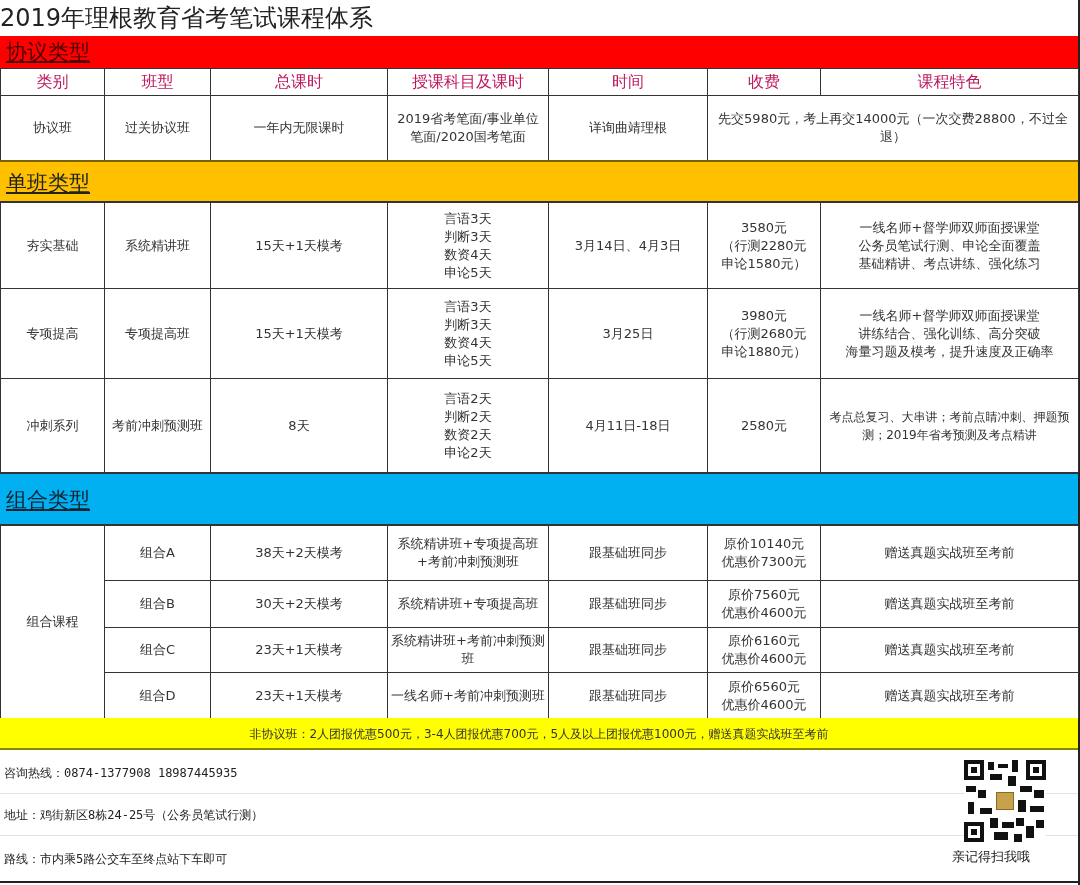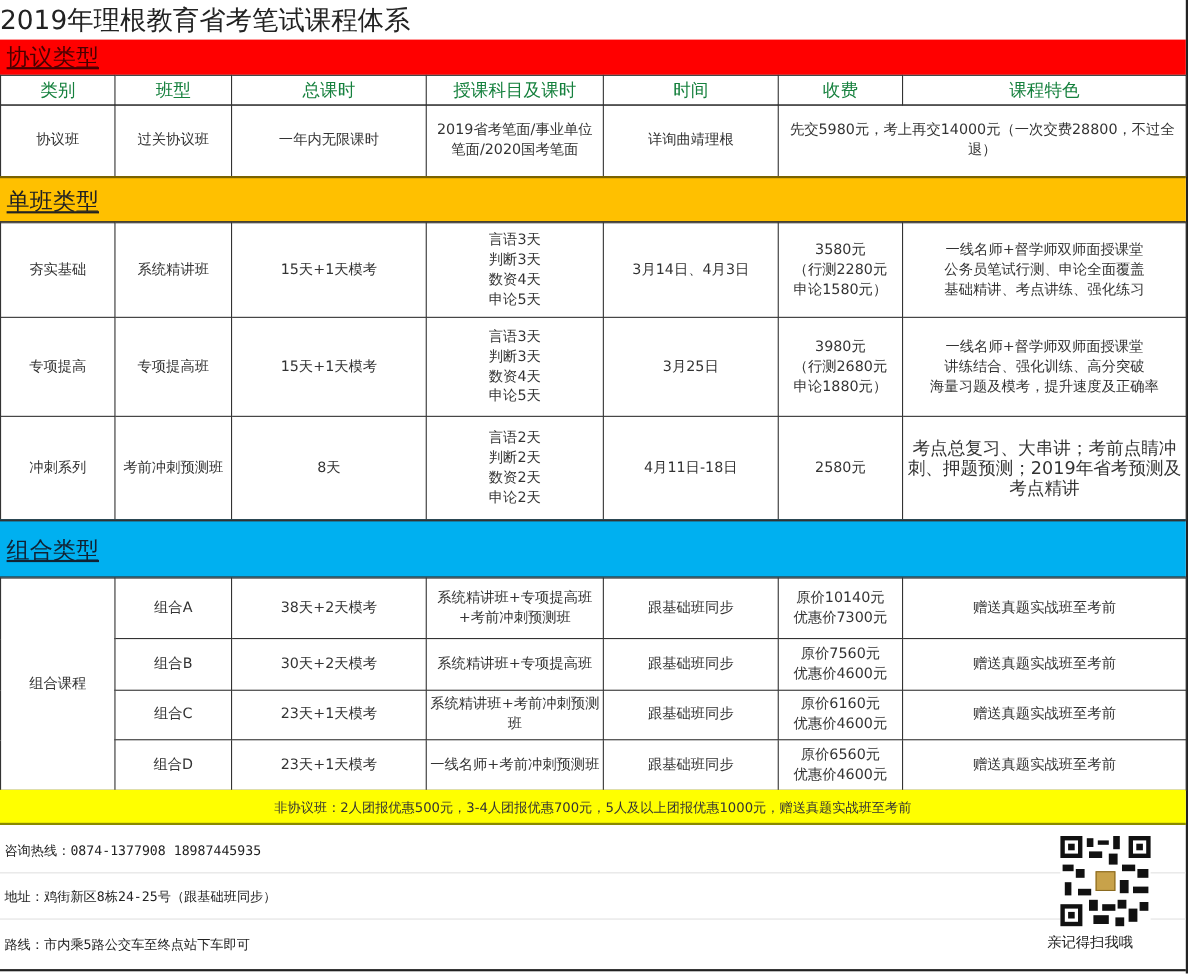--- a/index.html
+++ b/index.html
@@ -5,21 +5,21 @@
   * { box-sizing: border-box; margin: 0; padding: 0; }
   body { width: 1080px; height: 885px; background: #ffffff; font-family: "DejaVu Sans", "Liberation Sans", sans-serif; color: #333; overflow: hidden; position: relative; }
   .frame { position: absolute; left: 0; top: 0; width: 1080px; height: 885px; border-right: 2px solid #222; }
   .title { position: absolute; left: 0; top: 0; width: 1080px; height: 36px; text-align: left; font-size: 24px; line-height: 36px; color: #222; }
   .band { position: absolute; left: 0; width: 1078px; font-size: 21px; padding-left: 6px; color: #222; text-decoration: underline; }
   .band.red { top: 36px; height: 32px; line-height: 32px; background: #ff0000; color: #4a0000; }
   .band.orange { top: 160px; height: 42px; line-height: 42px; background: #ffc000; border-top: 2px solid #7a6200; border-bottom: 1px solid #333; }
   .band.blue { top: 472px; height: 53px; line-height: 53px; background: #00b0f0; color: #123; border-top: 2px solid #333; border-bottom: 1px solid #333; }
   table.grid { position: absolute; left: 0; border-collapse: collapse; table-layout: fixed; width: 1078px; }
   table.grid td { border: 1px solid #333; text-align: center; vertical-align: middle; font-size: 13px; line-height: 18px; color: #333; padding: 0 2px; }
-  table.grid td.h { font-size: 16px; color: #15803d; }
+  table.grid td.h { font-size: 16px; color: #be185d; }
   .lines span { display: block; }
   .t-head { top: 68px; }
   .t-proto { top: 95px; }
   .t-single { top: 202px; }
   .t-combo { top: 525px; }
   .promo { position: absolute; left: 0; top: 718px; width: 1078px; height: 32px; background: #ffff00; border-bottom: 2px solid #8a8a00; text-align: center; line-height: 32px; font-size: 12px; color: #333; }
   .info { position: absolute; left: 0; width: 1078px; font-family: "DejaVu Sans Mono", "Liberation Mono", monospace; font-size: 12px; color: #222; padding-left: 4px; }
   .info.l1 { top: 752px; height: 42px; line-height: 42px; border-bottom: 1px solid #e2e2e2; }
   .info.l2 { top: 794px; height: 42px; line-height: 42px; border-bottom: 1px solid #e2e2e2; }
   .info.l3 { top: 836px; height: 47px; line-height: 47px; border-bottom: 2px solid #222; }
@@ -147,21 +147,21 @@
       <td class="lines">
         <span>言语2天</span>
         <span>判断2天</span>
         <span>数资2天</span>
         <span>申论2天</span>
       </td>
       <td>4月11日-18日</td>
       <td class="lines">
         <span>2580元</span>
       </td>
-      <td style="font-size:16px;padding:0 4px">考点总复习、大串讲；考前点睛冲刺、押题预测；2019年省考预测及考点精讲</td>
+      <td style="font-size:12px;padding:0 4px">考点总复习、大串讲；考前点睛冲刺、押题预测；2019年省考预测及考点精讲</td>
     </tr>
   </tbody>
     </table>
 
   <div class="band blue">组合类型</div>
 
   <table class="grid t-combo">
     <colgroup>
         <col style="width:104px">
         <col style="width:106px">
@@ -216,21 +216,21 @@
         <span>优惠价4600元</span>
       </td>
       <td>赠送真题实战班至考前</td>
     </tr>
   </tbody>
     </table>
 
   <div class="promo">非协议班：2人团报优惠500元，3-4人团报优惠700元，5人及以上团报优惠1000元，赠送真题实战班至考前</div>
 
   <div class="info l1">咨询热线：0874-1377908    18987445935</div>
-  <div class="info l2">地址：鸡街新区8栋24-25号（跟基础班同步）</div>
+  <div class="info l2">地址：鸡街新区8栋24-25号（公务员笔试行测）</div>
   <div class="info l3">路线：市内乘5路公交车至终点站下车即可</div>
 
   <div class="qr">
     <div class="finder" style="left:0;top:0"></div>
     <div class="finder" style="left:62px;top:0"></div>
     <div class="finder" style="left:0;top:62px"></div>
     <div class="mod" style="left:24px;top:2px;width:6px;height:8px"></div>
     <div class="mod" style="left:34px;top:4px;width:10px;height:4px"></div>
     <div class="mod" style="left:48px;top:0;width:6px;height:12px"></div>
     <div class="mod" style="left:26px;top:14px;width:12px;height:6px"></div>

